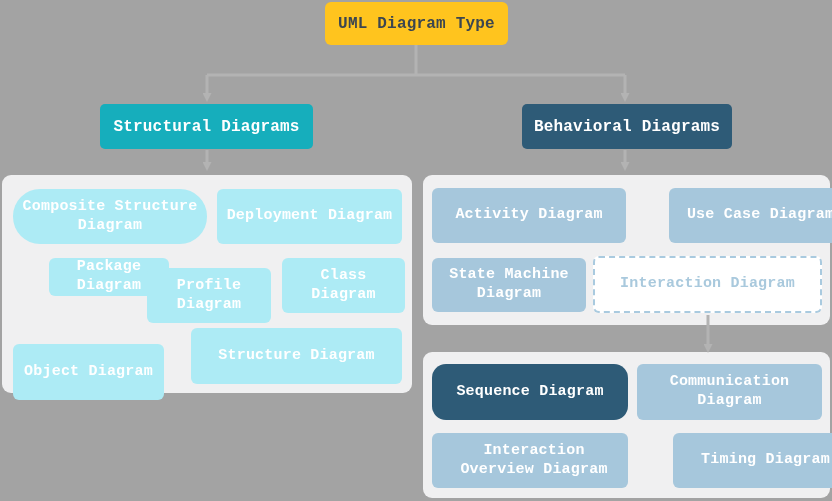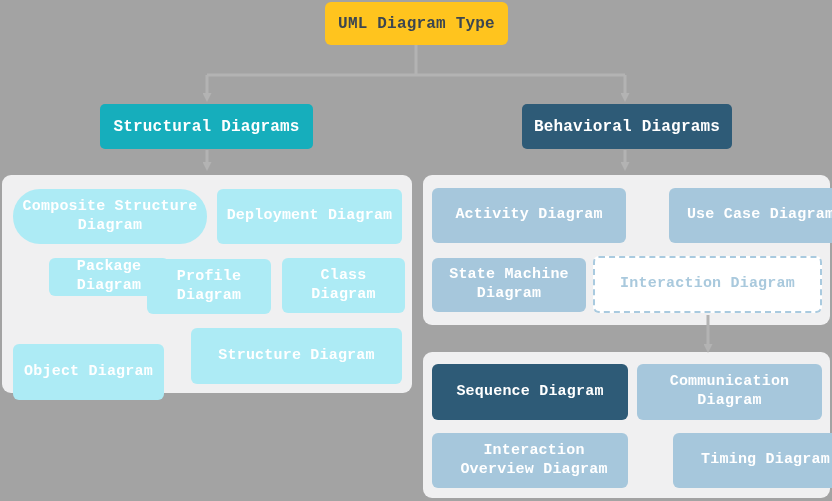--- a/index.html
+++ b/index.html
@@ -81,28 +81,28 @@
 
   <div class="node node-root" style="left:325px; top:2px; width:183px; height:43px;">UML Diagram Type</div>
 
   <div class="node node-branch-structural" style="left:100px; top:104px; width:213px; height:45px;">Structural Diagrams</div>
 
   <div class="node node-branch-behavioral" style="left:522px; top:104px; width:210px; height:45px;">Behavioral Diagrams</div>
 
   <div class="node node-cyan" style="left:13px; top:189px; width:194px; height:55px;border-radius:27px;">Composite Structure Diagram</div>
   <div class="node node-cyan" style="left:217px; top:189px; width:185px; height:55px;">Deployment Diagram</div>
   <div class="node node-cyan" style="left:13px; top:258px; width:120px; height:38px;margin-left:36px;">Package Diagram</div>
-  <div class="node node-cyan" style="left:147px; top:259px; width:124px; height:55px;">Profile Diagram</div>
+  <div class="node node-cyan" style="left:147px; top:268px; width:124px; height:55px;">Profile Diagram</div>
   <div class="node node-cyan" style="left:282px; top:258px; width:123px; height:55px;">Class Diagram</div>
   <div class="node node-cyan" style="left:13px; top:344px; width:151px; height:56px;">Object Diagram</div>
   <div class="node node-cyan" style="left:191px; top:328px; width:211px; height:56px;">Structure Diagram</div>
 
   <div class="node node-steel" style="left:432px; top:188px; width:194px; height:55px;">Activity Diagram</div>
   <div class="node node-steel" style="left:637px; top:188px; width:183px; height:55px;margin-left:32px;">Use Case Diagram</div>
   <div class="node node-steel" style="left:432px; top:258px; width:154px; height:54px;">State Machine Diagram</div>
   <div class="node node-dashed" style="left:593px; top:256px; width:229px; height:57px;">Interaction Diagram</div>
 
-  <div class="node node-dark" style="left:432px; top:364px; width:196px; height:56px;">Sequence Diagram</div>
+  <div class="node node-dark" style="left:432px; top:364px; width:196px; height:56px;border-radius:14px;">Sequence Diagram</div>
   <div class="node node-steel" style="left:637px; top:364px; width:185px; height:56px;">Communication Diagram</div>
   <div class="node node-steel" style="left:432px; top:433px; width:196px; height:55px;padding-left:16px;">Interaction Overview Diagram</div>
   <div class="node node-steel" style="left:637px; top:433px; width:185px; height:55px;margin-left:36px;">Timing Diagram</div>
 
 </div>
 
 </body></html>

